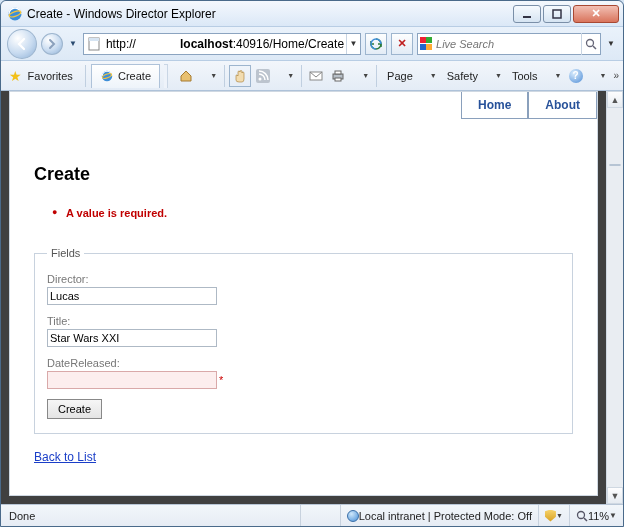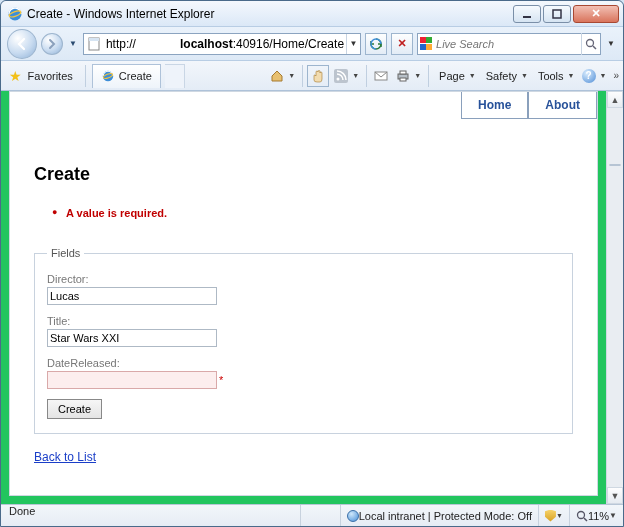--- a/index.html
+++ b/index.html
@@ -40,35 +40,35 @@
   
   .favrow { height: 30px; display:flex; align-items:center; background: linear-gradient(#f2f6fb,#e4ecf6); border-bottom:1px solid #aec2d9; padding:0 4px; gap:4px; }
   .favstar { color:#f2c01a; font-size:14px; margin:0 2px 0 4px; }
   .favlabel { font-size:11px; color:#222; margin-right:6px; }
   .tab { display:flex; align-items:center; height:24px; border:1px solid #aec2d9; border-bottom:none; background:linear-gradient(#fff,#eef4fa); padding:0 8px; gap:4px; font-size:11px; color:#222; }
   .tab .ie-icon { width:14px;height:14px; }
   .newtab { width:20px; height:24px; border:1px solid #c9d6e5; border-left:none; border-bottom:none; background:#eef3fa; }
   .toolbar-sep { width:1px; height:22px; background:#c0cfe0; margin:0 2px;}
 
   .ietool { display:flex; align-items:center; gap:2px; }
-  .ib { height:22px; min-width:20px; padding:0 3px; display:flex; align-items:center; justify-content:center; gap:4px; font-size:11px; color:#222; }
+  .ib { height:22px; min-width:20px; padding:0 3px; display:flex; align-items:center; justify-content:center; gap:17px; font-size:11px; color:#222; }
   .ib.menu { padding:0 2px 0 6px; }
   .ib svg { width:14px; height:14px; }
   .tiny-dd { font-size:7px; color:#444; }
   .help-circle { width:14px; height:14px; border-radius:50%; background:radial-gradient(circle at 35% 30%,#d9ecfd,#4f8dd6); color:#fff; display:flex;align-items:center;justify-content:center; font-size:10px; font-weight:bold;}
   .chev-right { margin-left:2px; font-size:10px; color:#444;}
 
   
   .viewport { flex:1; position:relative; background:#fff; display:flex; }
   .vscroll { width:17px; background:#e9edf2; border-left:1px solid #cfd8e2; position:relative; display:flex; flex-direction:column; }
   .vscroll .arrow { height:17px; display:flex; align-items:center; justify-content:center; font-size:9px; color:#555; background:linear-gradient(#fdfdfe,#e6ebf1); border:1px solid #cfd8e2;}
   .vscroll .thumb { flex:0 0 120px; margin:2px; background:linear-gradient(90deg,#f3f6fa,#d7e1ec); border:1px solid #b6c4d4; border-radius:2px; position:relative; top:54px;}
   .vscroll .track { flex:1; }
 
-  .page-outer { flex:1; background:#22c55e; padding:0 8px 8px 8px; overflow:hidden; }
+  .page-outer { flex:1; background:#404040; padding:0 8px 8px 8px; overflow:hidden; }
   .page-inner { background:#fff; border:1px solid #cfd8e2; height:100%; position:relative; padding:0 0 8px 0; }
 
   .navtabs { position:absolute; right:0; top:0; display:flex; }
   .navtab { border:1px solid #8aa0bc; border-top:none; background:#fff; padding:6px 16px; font-size:12px; font-weight:bold; color:#28529a; }
   .navtab + .navtab { border-left:1px solid #8aa0bc; }
 
   .page-body { padding:72px 24px 8px 24px; }
   h1.page-title { font-size:18px; font-weight:bold; color:#000; margin-bottom:22px; }
 
   .errlist { list-style:none; margin:16px 0 28px 18px; }
@@ -80,21 +80,21 @@
   .field { margin-bottom:10px; }
   .field label { display:block; font-size:11px; color:#777; margin-bottom:2px; }
   .field input { width:170px; height:18px; border:1px solid #aeb9c5; font-size:11px; padding:1px 2px; background:#fff; }
   .field input.error { background:#fceeee; border-color:#d9a9a9; }
   .asterisk { color:#c00; font-size:11px; margin-left:2px; }
   .create-btn { padding:3px 10px; font-size:11px; border:1px solid #888; background:linear-gradient(#f6f6f6,#e4e4e4); cursor:pointer; }
 
   .backlink { font-size:12px; color:#1a3ec8; text-decoration:underline; }
 
   
-  .statusbar { height:22px; display:flex; background:linear-gradient(#f2f6fa,#e6ecf4); border-top:1px solid #b8c6d6; font-size:11px; color:#222; }
+  .statusbar { height:22px; display:flex; align-items:center; background:linear-gradient(#f2f6fa,#e6ecf4); border-top:1px solid #b8c6d6; font-size:11px; color:#222; }
   .statusbar .left { padding:0 8px; flex:1; }
   .statusbar .cell { display:flex; align-items:center; padding:0 6px; border-left:1px solid #c8d2de; height:100%; }
   .globe { width:12px; height:12px; border-radius:50%; background:radial-gradient(circle at 35% 30%,#cfe8fb,#4a90d8); border:1px solid #3a6fa8; }
   .shield { width:11px;height:12px; background:linear-gradient(#f6d26a,#d8a020); clip-path: polygon(50% 0,100% 15%,100% 60%,50% 100%,0 60%,0 15%); }
   .zoom-dd { font-size:8px; color:#444; }
 
   
   .ie-icon { display:inline-flex; }
 </style>
 </head>
@@ -103,21 +103,21 @@
 <div class="window">
 
   <div class="titlebar">
     <span class="ie-icon">
       <svg viewBox="0 0 16 16">
           <circle cx="8" cy="8" r="6.5" fill="#3d8ed8"></circle>
           <path d="M2 8 A6 6 0 0 1 14 8" fill="none" stroke="#fff" stroke-width="1.3"></path>
           <ellipse cx="8" cy="8" rx="6" ry="2.2" fill="none" stroke="#f6c43a" stroke-width="1.3" transform="rotate(-20 8 8)"></ellipse>
         </svg>
     </span>
-    <span class="title-text">Create - Windows Internet Explorer</span>
+    <span class="title-text">Create - Windows Director Explorer</span>
     <div class="win-btns">
       <div class="win-btn">
           <svg width="10" height="10">
             <rect x="1" y="7" width="8" height="2" fill="#334"></rect>
           </svg>
         </div>
       <div class="win-btn">
           <svg width="10" height="10">
             <rect x="1" y="1" width="8" height="8" fill="none" stroke="#334" stroke-width="1.5"></rect>
           </svg>

